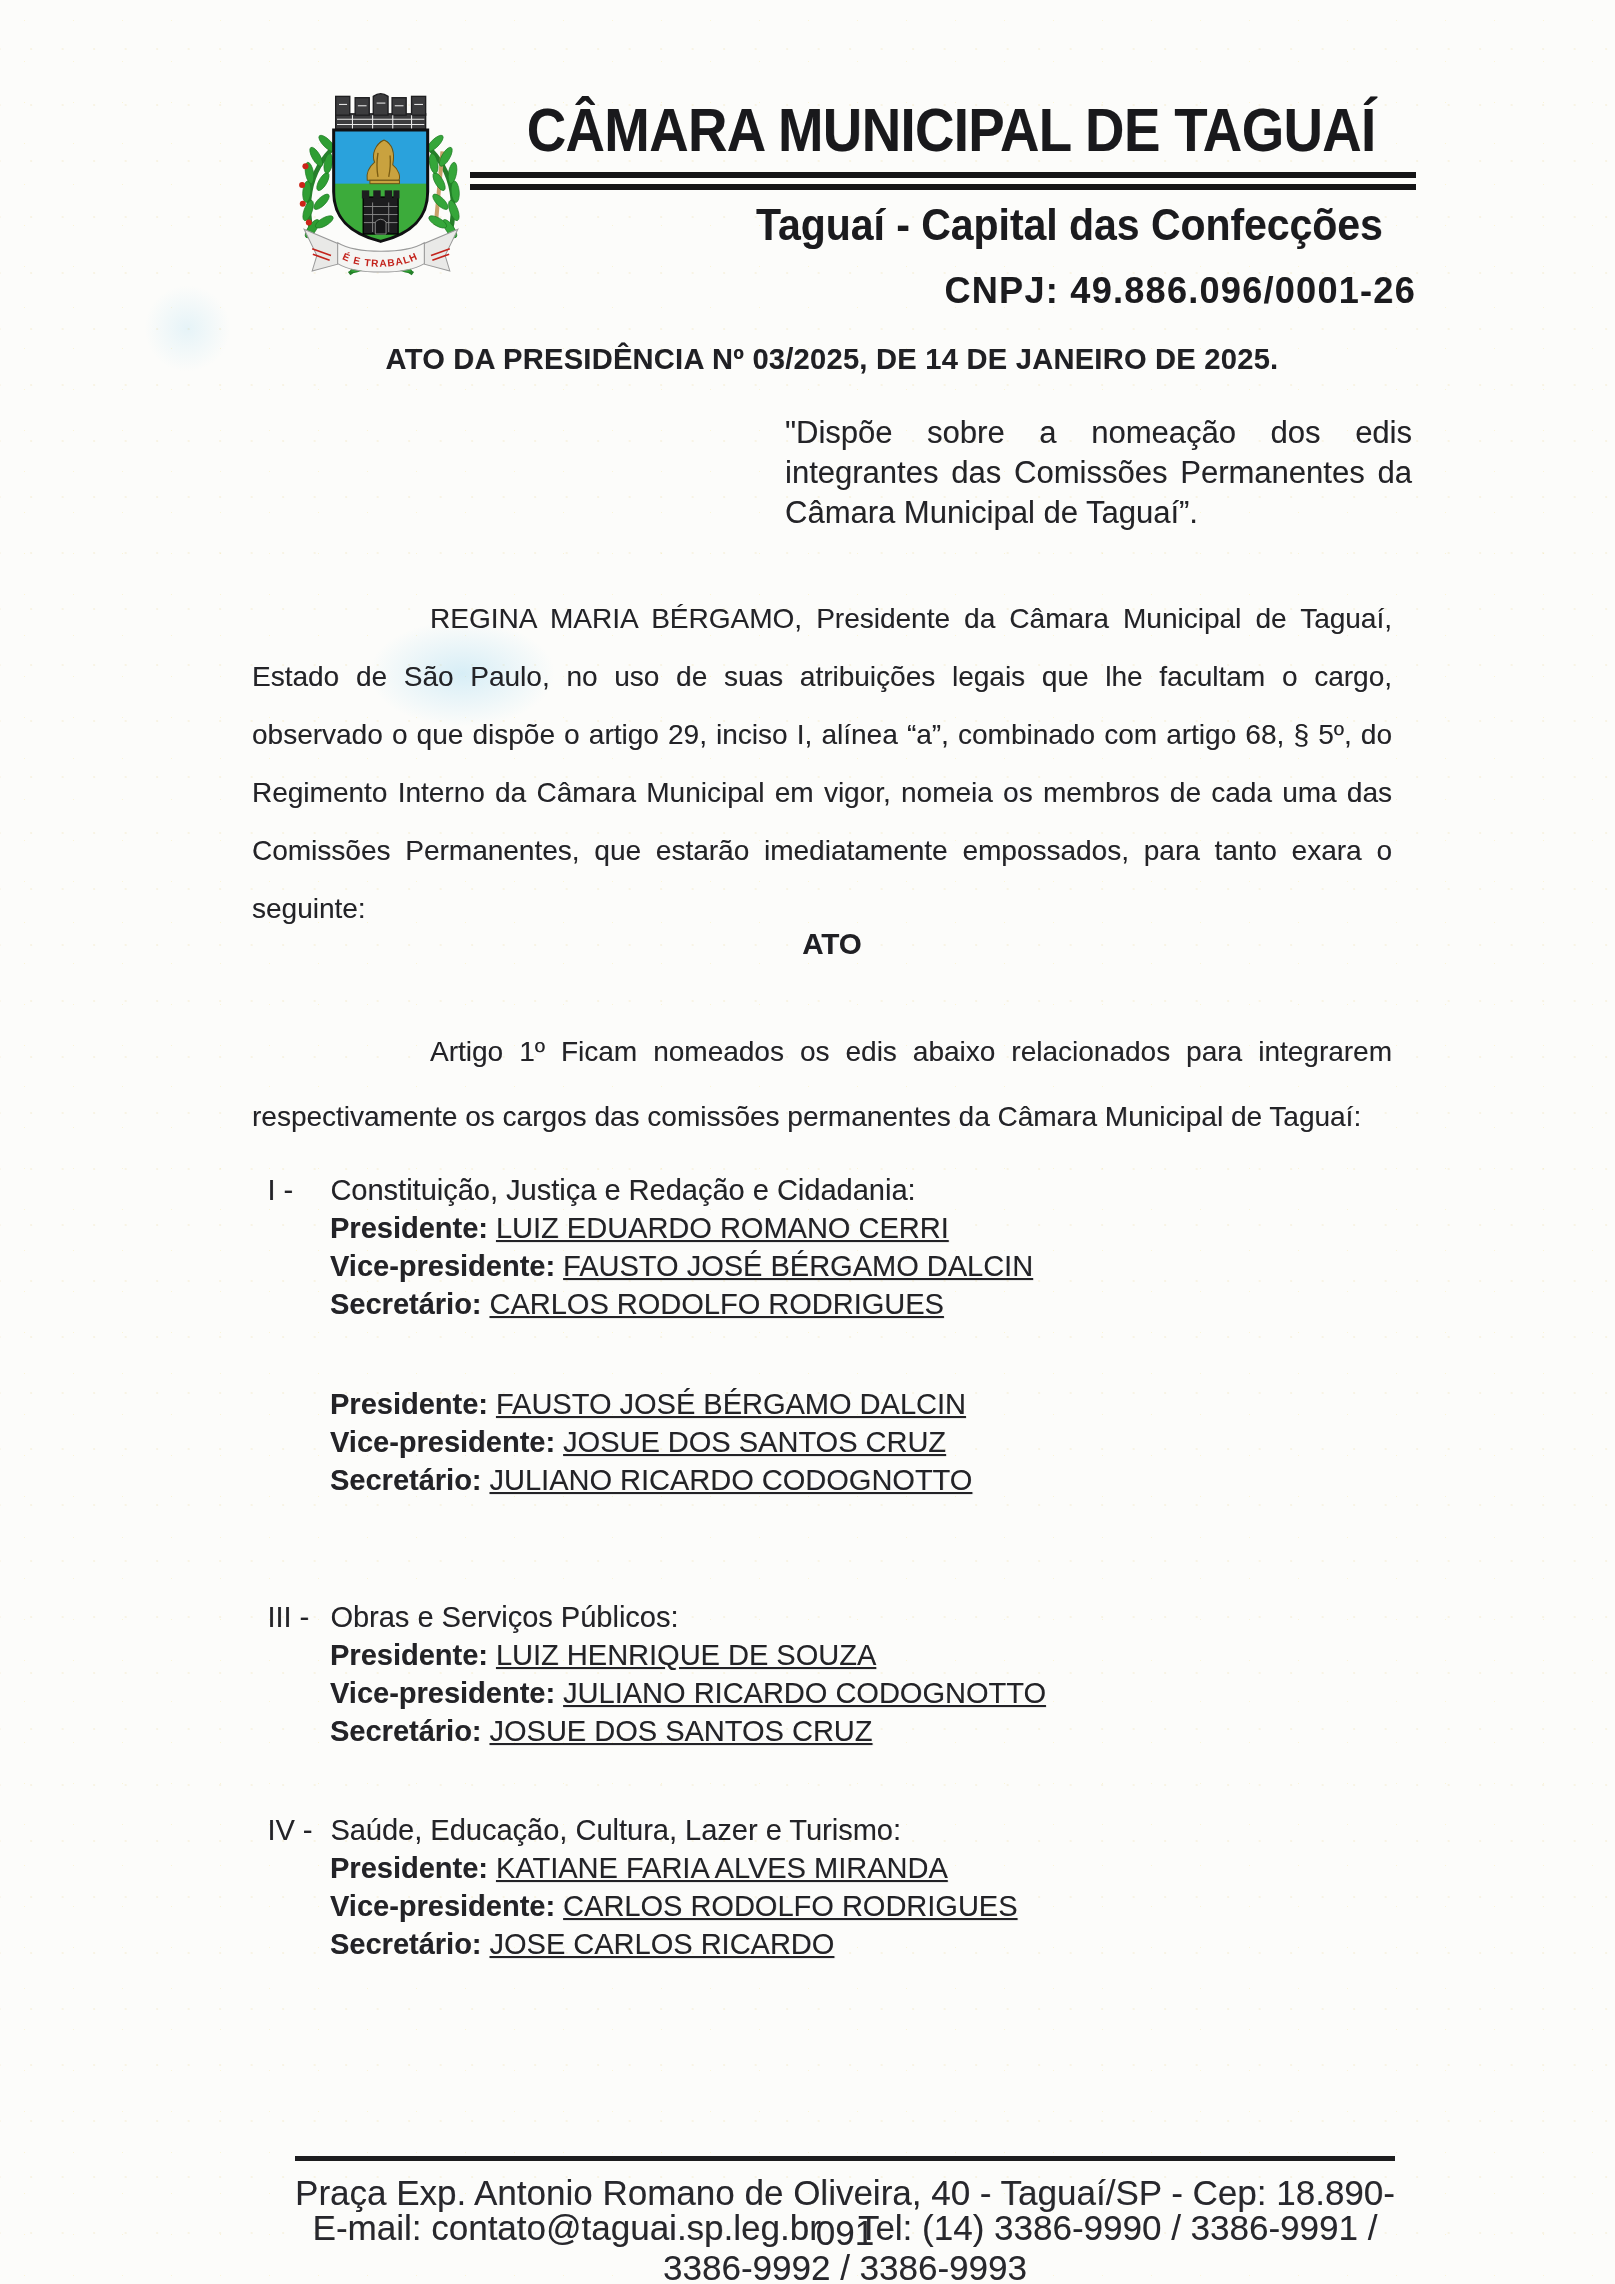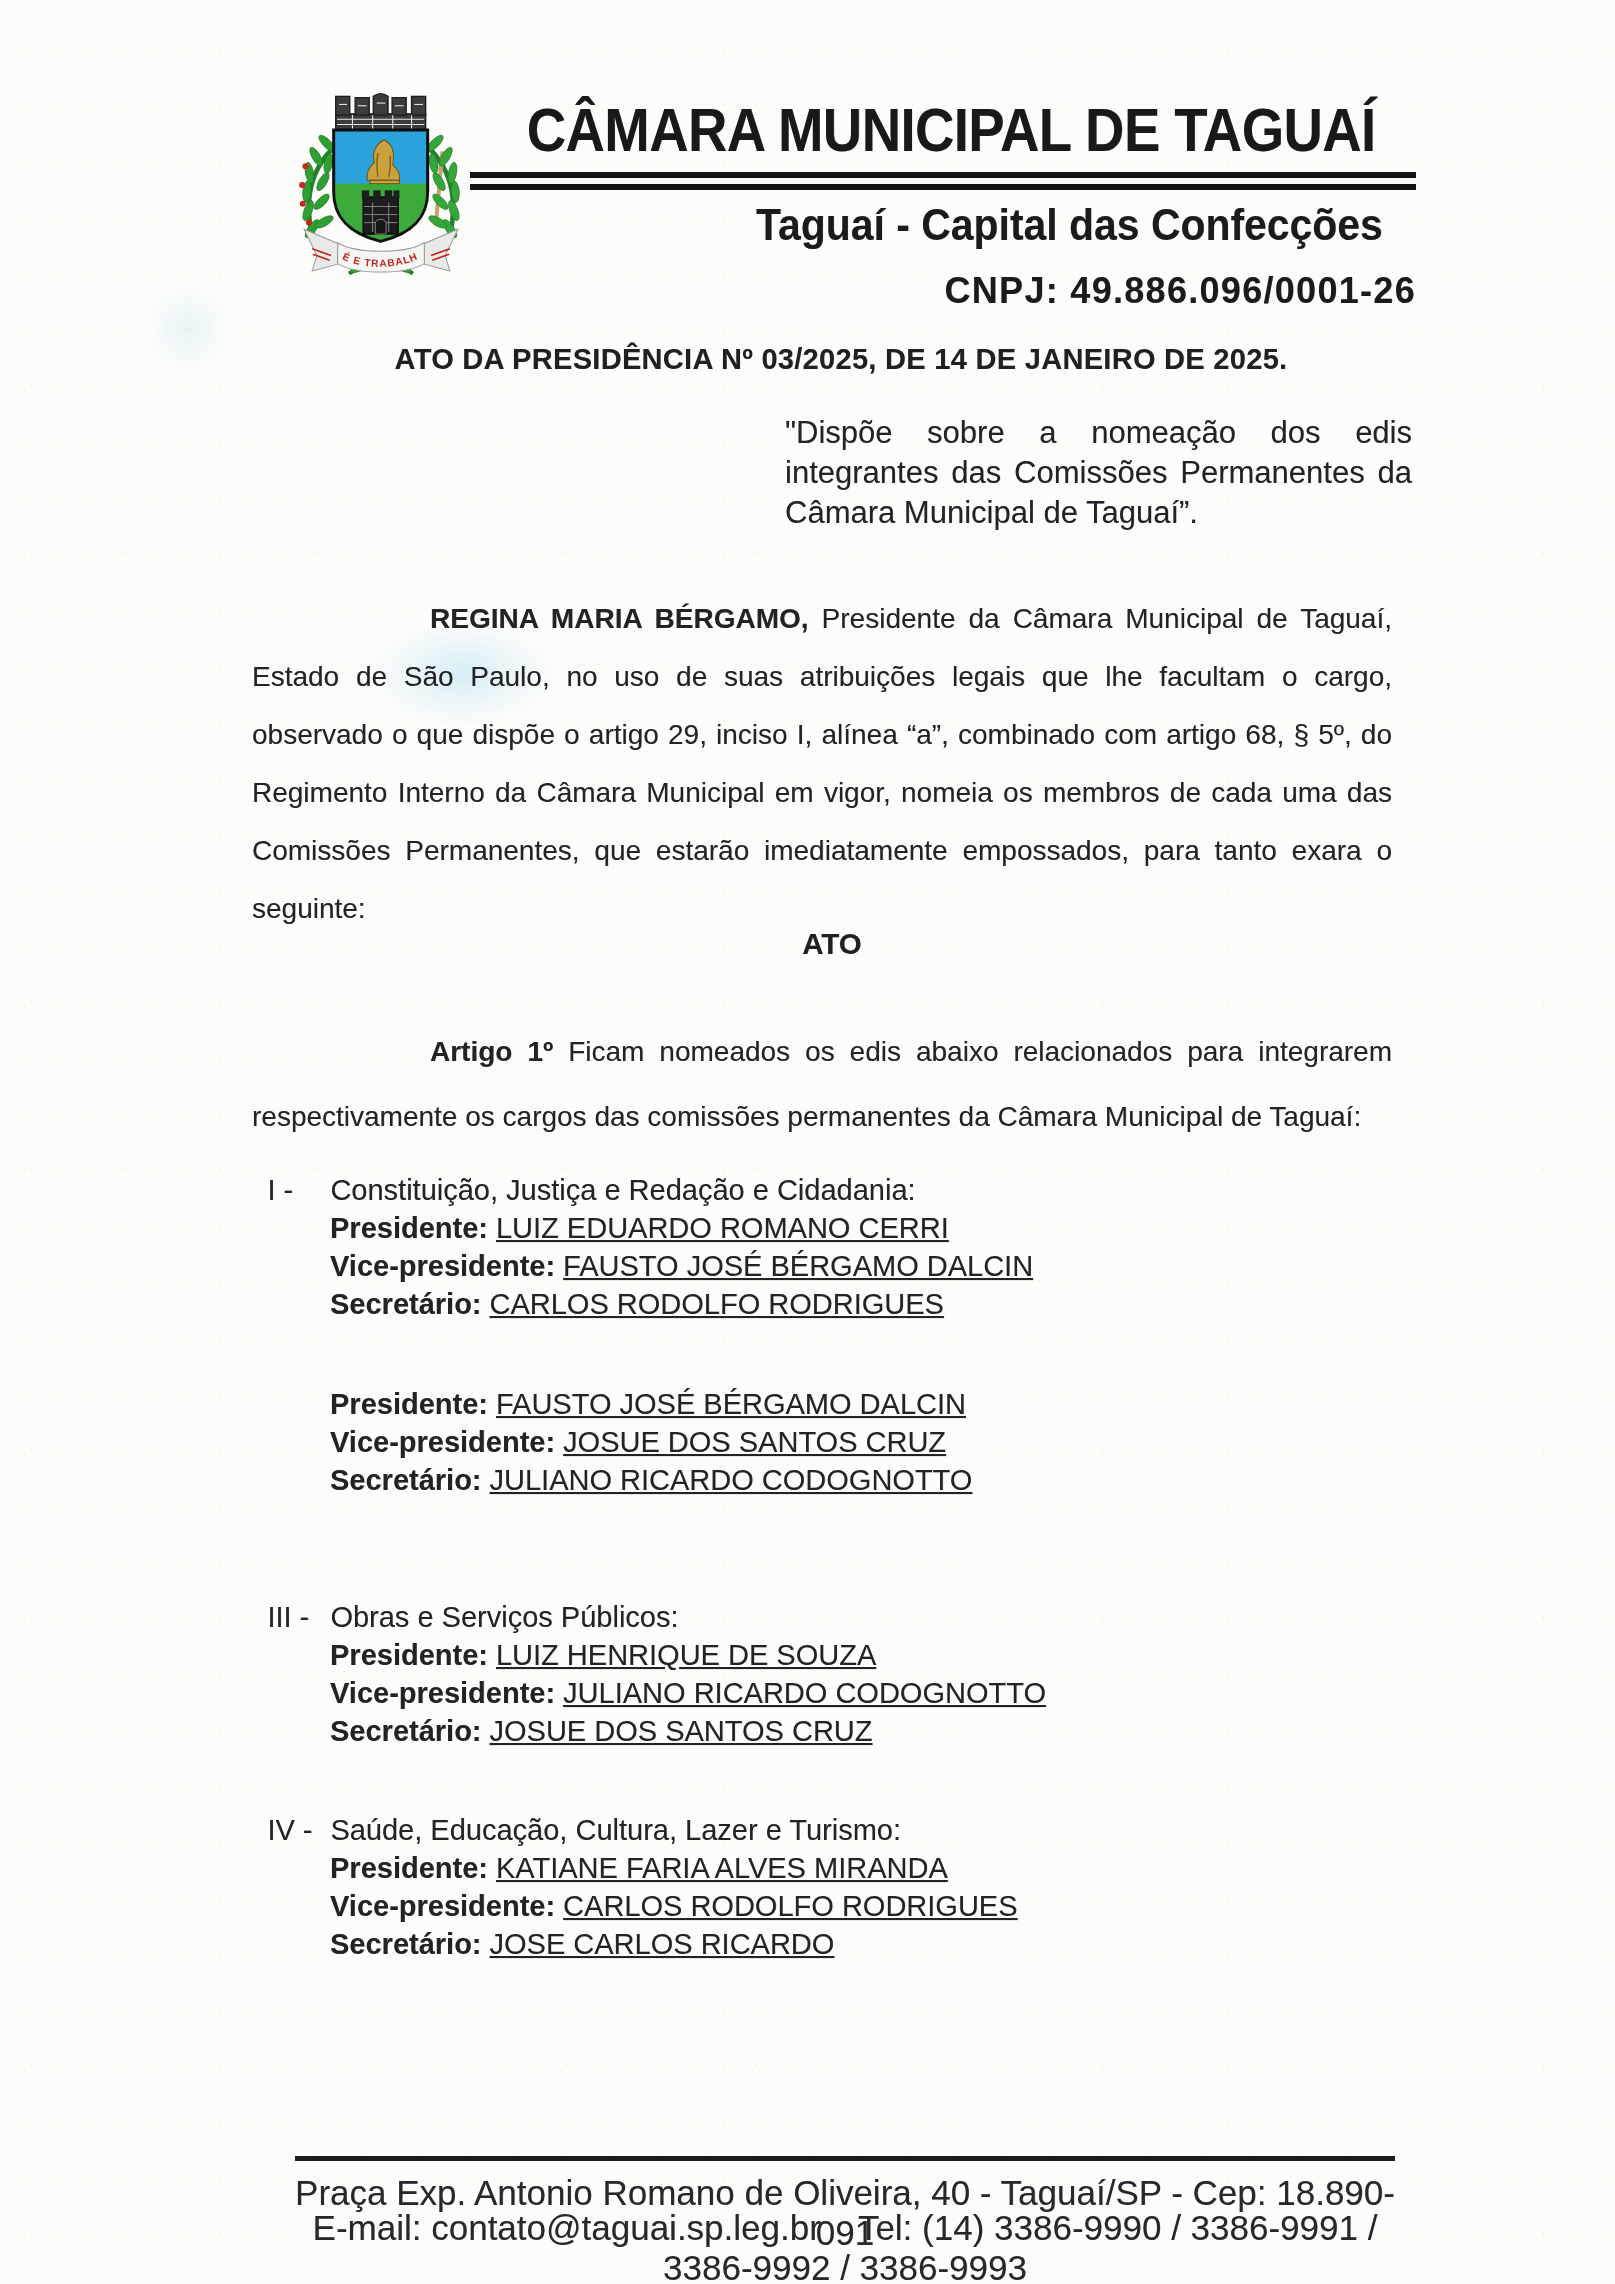--- a/index.html
+++ b/index.html
@@ -35,32 +35,32 @@
   }
   .rule-double{margin-top:10.7px;height:6px;border-top:6px solid #141416;border-bottom:6px solid #141416;}
   .tagline{
     margin-top:13.4px;font-weight:bold;font-size:44px;line-height:1;white-space:nowrap;
     transform:scaleX(.93);transform-origin:center;color:#1b1b1e;
   }
   .cnpj{margin-top:26px;font-weight:bold;font-size:36px;line-height:1;letter-spacing:1.3px;color:#1b1b1e;}
 
   
   .doc-title{
-    position:absolute;left:261px;top:343px;width:1160px;text-align:center;
+    position:absolute;left:252px;top:343px;width:1160px;text-align:center;
     font-weight:bold;font-size:29px;letter-spacing:0.3px;color:#202024;
   }
   .epigraph{
     position:absolute;left:785px;top:413px;width:627px;
     font-size:31px;line-height:40px;text-align:justify;color:#232327;
   }
   .preamble{
     position:absolute;left:252px;top:562px;width:1140px;
     font-size:28px;line-height:58px;text-align:justify;text-indent:178px;color:#232327;
   }
-  .lead-bold{font-weight:bold;}
+  .lead-bold{font-weight:normal;}
   .ato-heading{
     position:absolute;left:252px;top:927px;width:1160px;text-align:center;
     font-weight:bold;font-size:29.5px;color:#202024;
   }
   .article{
     position:absolute;left:252px;top:991px;width:1140px;
     font-size:28px;line-height:65px;text-align:justify;text-indent:178px;color:#232327;
   }
 
   

